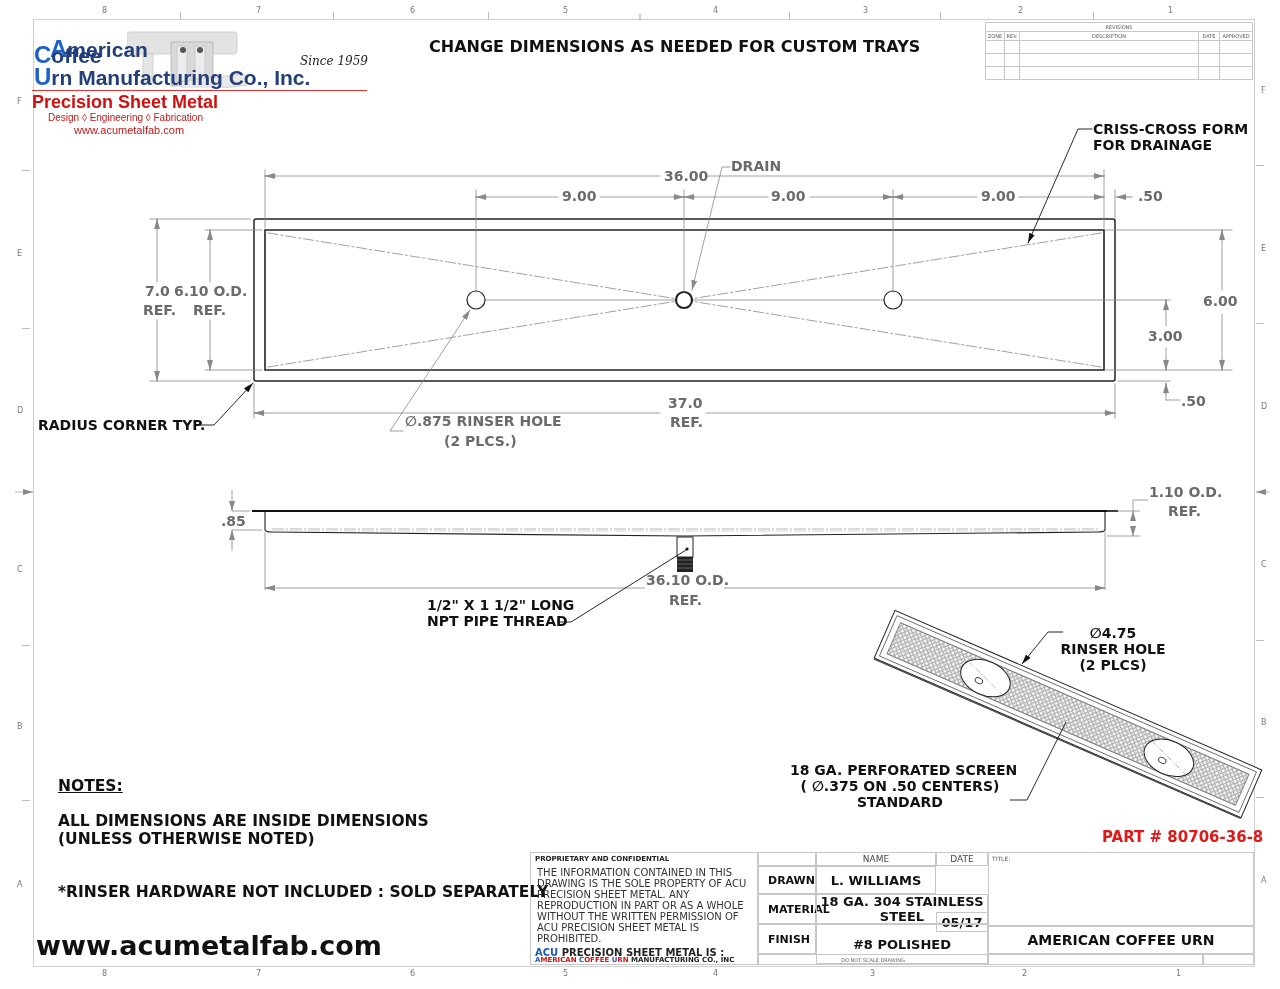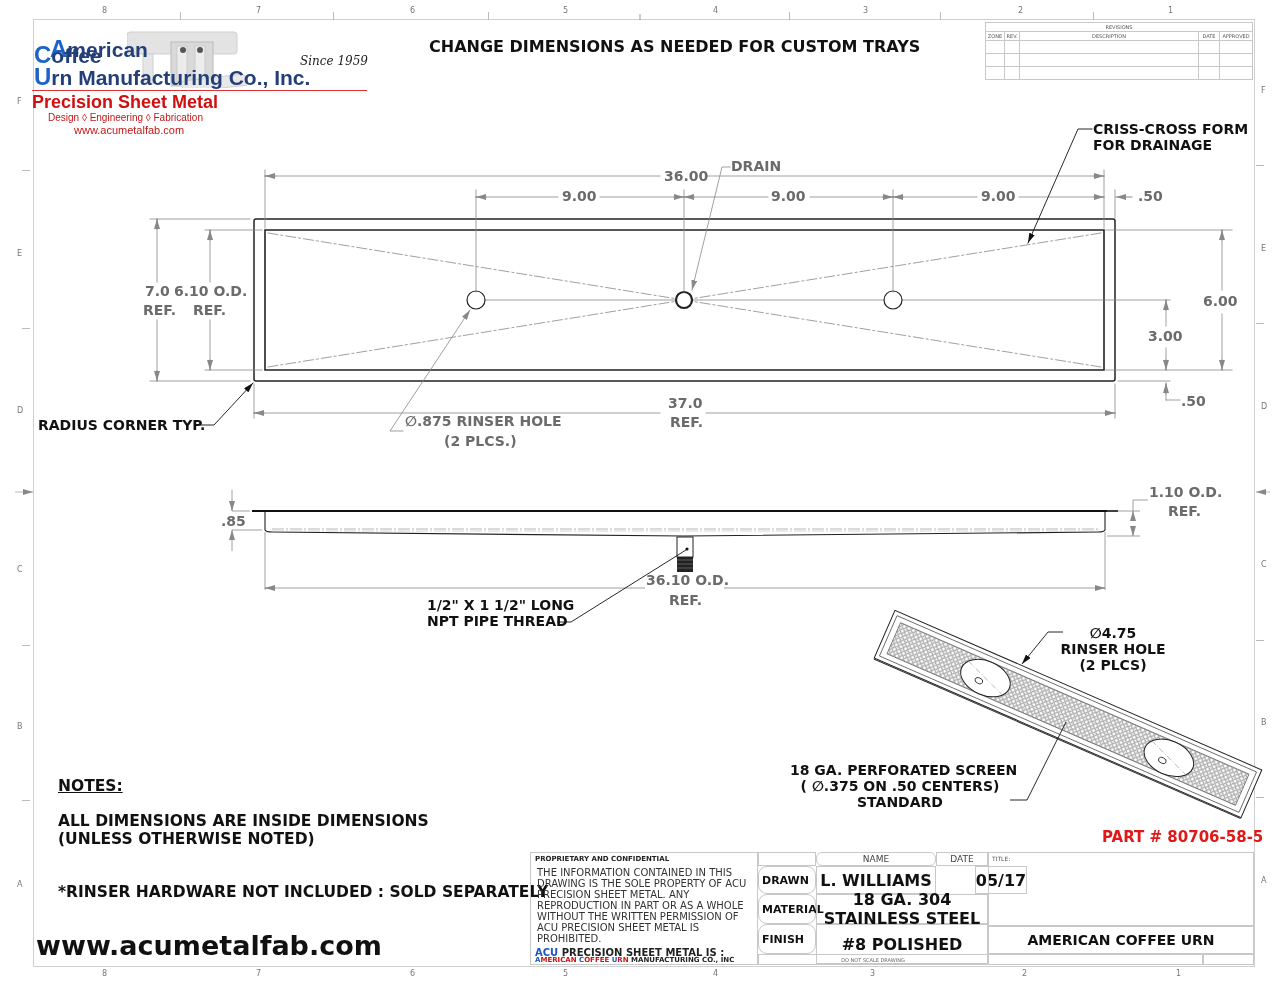--- a/index.html
+++ b/index.html
@@ -28,23 +28,23 @@
   .rev td { border: 1px solid #c8c8c8; height: 12px; text-align: center; padding: 0; font-size: 5px; }
   .rev tr.hdr td { height: 8px; }
   .prop { position: absolute; left: 530px; top: 852px; width: 228px; height: 113px; border: 1px solid #c8c8c8; box-sizing: border-box; }
   .prop .ptitle { position: absolute; left: 4px; top: 2px; font-size: 7px; font-weight: bold; color: #222; }
   .prop .pbody { position: absolute; left: 6px; top: 14px; width: 222px; font-size: 10px; line-height: 11px; color: #333; }
   .prop .pfoot1 { position: absolute; left: 4px; top: 94px; font-size: 10px; font-weight: bold; color: #222; white-space: nowrap; }
   .prop .pfoot2 { position: absolute; left: 4px; top: 103px; font-size: 7px; font-weight: bold; color: #222; white-space: nowrap; }
   .blue { color: #1c56c0; }
   .red { color: #d01010; }
   .cell { position: absolute; border: 1px solid #c8c8c8; box-sizing: border-box; display: flex; align-items: center; justify-content: center; font-family: "DejaVu Sans", sans-serif; text-align: center; }
-  .cell.lbl { justify-content: flex-start; padding-left: 3px; font-weight: bold; font-size: 11px; color: #111; border-radius: 9px; }
+  .cell.lbl { justify-content: flex-start; padding-left: 9px; font-weight: bold; font-size: 11px; color: #111; }
   .cell.hd { font-size: 9px; color: #444; }
-  .cell.val { font-weight: bold; font-size: 16px; color: #111; }
+  .cell.val { font-weight: bold; font-size: 13px; color: #111; }
   .title-blk { position: absolute; left: 988px; top: 852px; width: 266px; height: 74px; border: 1px solid #c8c8c8; box-sizing: border-box; }
   .title-blk .tl { position: absolute; left: 3px; top: 2px; font-size: 6px; color: #555; }
   .title-blk .tt { position: absolute; left: 0; right: 0; top: 2px; text-align: center; font-weight: bold; font-size: 13.5px; line-height: 15.5px; color: #111; }
   .part { position: absolute; left: 1102px; top: 828px; font-weight: bold; font-size: 15px; color: #e01818; white-space: nowrap; }
   .notes { position: absolute; left: 58px; font-weight: bold; font-size: 15.5px; color: #111; white-space: nowrap; line-height: 18px; }
   .notes.u { text-decoration: underline; }
   .www { position: absolute; left: 36px; top: 930px; font-family: "DejaVu Sans", sans-serif; font-weight: bold; font-size: 27px; color: #111; white-space: nowrap; }
   svg { position: absolute; left: 0; top: 0; }
 </style>
 </head>
@@ -390,37 +390,37 @@
     <div>STANDARD</div>
   </div>
 </div>
 
 <div class="notes u" style="top:777px;">NOTES:</div>
 <div class="notes" style="top:812px;">ALL DIMENSIONS ARE INSIDE DIMENSIONS</div>
 <div class="notes" style="top:830px;">(UNLESS OTHERWISE NOTED)</div>
 <div class="notes" style="top:883px;">*RINSER HARDWARE NOT INCLUDED : SOLD SEPARATELY</div>
 <div class="www">www.acumetalfab.com</div>
 
-<div class="part">PART # 80706-58-5</div>
+<div class="part">PART # 80706-36-8</div>
 
 <div class="prop">
   <div class="ptitle">PROPRIETARY AND CONFIDENTIAL</div>
   <div class="pbody">THE INFORMATION CONTAINED IN THIS DRAWING IS THE SOLE PROPERTY OF ACU PRECISION SHEET METAL.  ANY REPRODUCTION IN PART OR AS A WHOLE WITHOUT THE WRITTEN PERMISSION OF ACU PRECISION SHEET METAL IS PROHIBITED.</div>
   <div class="pfoot1"><span class="blue">ACU</span><span> PRECISION SHEET METAL IS :</span></div>
   <div class="pfoot2"><span class="blue">A</span><span class="red">MERICAN </span><span class="blue">C</span><span class="red">OFFEE </span><span class="blue">U</span><span class="red">RN</span><span> MANUFACTURING CO., INC</span></div>
 </div>
 
 <div>
   <div class="cell" style="left:758px;top:852px;width:58px;height:14px;"></div>
-  <div class="cell hd" style="left:816px;top:852px;width:120px;height:14px;border-radius:6px;">NAME</div>
+  <div class="cell hd" style="left:816px;top:852px;width:120px;height:14px;">NAME</div>
   <div class="cell hd" style="left:936px;top:852px;width:52px;height:14px;">DATE</div>
 
   <div class="cell lbl" style="left:758px;top:866px;width:58px;height:28px;">DRAWN</div>
   <div class="cell val" style="left:816px;top:866px;width:120px;height:28px;">L. WILLIAMS</div>
-  <div class="cell val" style="left:936px;top:866px;width:52px;height:28px;margin-left:39px;">05/17</div>
+  <div class="cell val" style="left:936px;top:912px;width:52px;height:20px;">05/17</div>
 
   <div class="cell lbl" style="left:758px;top:894px;width:58px;height:30px;">MATERIAL</div>
   <div class="cell val" style="left:816px;top:894px;width:172px;height:30px;">18 GA. 304 STAINLESS STEEL</div>
 
   <div class="cell lbl" style="left:758px;top:924px;width:58px;height:30px;">FINISH</div>
   <div class="cell val" style="left:816px;top:924px;width:172px;height:40px;">#8 POLISHED</div>
 
   <div class="cell" style="left:758px;top:954px;width:230px;height:11px;font-size:5px;color:#666;">DO NOT SCALE DRAWING</div>
 </div>
 

